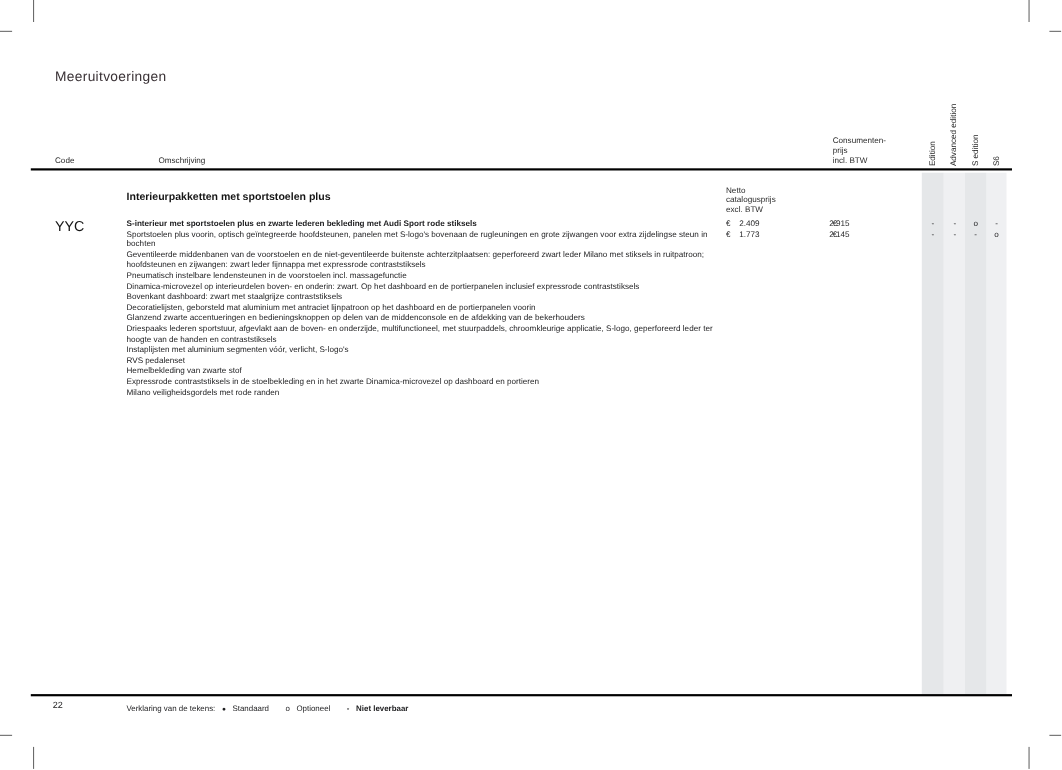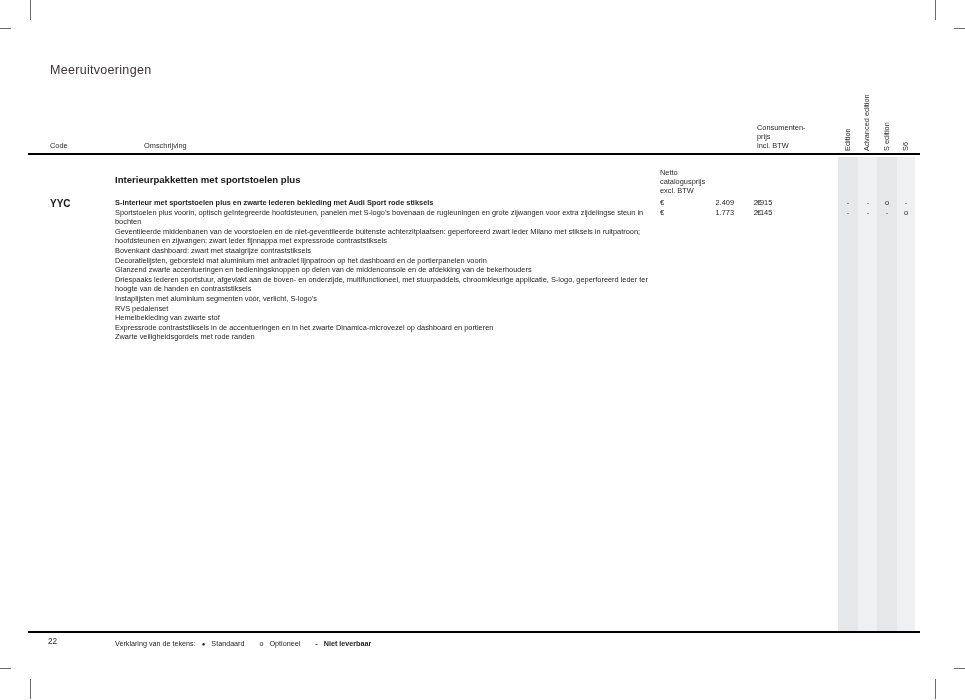--- a/index.html
+++ b/index.html
@@ -52,35 +52,35 @@
   .rule.header-rule { top: 153px; height: 2px; }
   .rule.footer-rule { top: 631px; height: 2px; }
 
   
   .section-title {
     position: absolute; left: 115px; top: 174px;
     font-size: 9.6px; font-weight: 700; color: #161616; margin: 0;
   }
   .row-code {
     position: absolute; left: 50px; top: 198px;
-    font-size: 10px; font-weight: 700; color: #161616;
+    font-size: 13px; font-weight: 400; color: #161616;
   }
   .row-details {
     position: absolute; left: 115px; top: 198px; width: 537px;
     font-size: 7.4px; line-height: 9.6px; color: #1d1d1f;
   }
   .row-details .row-title { font-weight: 700; }
   .row-details div { margin: 0; }
 
   
   .price-row { position: absolute; font-size: 7.4px; line-height: 9.6px; color: #1d1d1f; left: 0; width: 965px; }
   .price-row.pr1 { top: 198px; }
   .price-row.pr2 { top: 207.6px; }
   .price-row .cur1 { position: absolute; left: 660px; }
-  .price-row .val1 { position: absolute; left: 672px; width: 62px; text-align: right; }
+  .price-row .val1 { position: absolute; left: 672px; width: 62px; text-align: left; }
   .price-row .cur2 { position: absolute; left: 757px; }
   .price-row .val2 { position: absolute; left: 732px; width: 62px; text-align: center; }
   .price-row .av { position: absolute; width: 20px; text-align: center; }
   .price-row .av1 { left: 838px; }
   .price-row .av2 { left: 858px; }
   .price-row .av3 { left: 877px; }
   .price-row .av4 { left: 896px; }
 
   
   .page-number { position: absolute; left: 48px; top: 637px; font-size: 8.2px; color: #1d1d1f; text-align: center; }
@@ -131,29 +131,31 @@
   <div class="rule header-rule"></div>
 
   <h2 class="section-title">Interieurpakketten met sportstoelen plus</h2>
 
   <div class="row-code">YYC</div>
 
   <div class="row-details">
     <div class="row-title">S-interieur met sportstoelen plus en zwarte lederen bekleding met Audi Sport rode stiksels</div>
     <div>Sportstoelen plus voorin, optisch geïntegreerde hoofdsteunen, panelen met S-logo's bovenaan de rugleuningen en grote zijwangen voor extra zijdelingse steun in bochten</div>
     <div>Geventileerde middenbanen van de voorstoelen en de niet-geventileerde buitenste achterzitplaatsen: geperforeerd zwart leder Milano met stiksels in ruitpatroon; hoofdsteunen en zijwangen: zwart leder fijnnappa met expressrode contraststiksels</div>
+    <div>Pneumatisch instelbare lendensteunen in de voorstoelen incl. massagefunctie</div>
+    <div>Dinamica-microvezel op interieurdelen boven- en onderin: zwart. Op het dashboard en de portierpanelen inclusief expressrode contraststiksels</div>
     <div>Bovenkant dashboard: zwart met staalgrijze contraststiksels</div>
     <div>Decoratielijsten, geborsteld mat aluminium met antraciet lijnpatroon op het dashboard en de portierpanelen voorin</div>
     <div>Glanzend zwarte accentueringen en bedieningsknoppen op delen van de middenconsole en de afdekking van de bekerhouders</div>
     <div>Driespaaks lederen sportstuur, afgevlakt aan de boven- en onderzijde, multifunctioneel, met stuurpaddels, chroomkleurige applicatie, S-logo, geperforeerd leder ter hoogte van de handen en contraststiksels</div>
     <div>Instaplijsten met aluminium segmenten vóór, verlicht, S-logo's</div>
     <div>RVS pedalenset</div>
     <div>Hemelbekleding van zwarte stof</div>
-    <div>Expressrode contraststiksels in de accentueringen en in het zwarte Dinamica-microvezel op dashboard en portieren</div>
-    <div>Zwarte veiligheidsgordels met rode randen</div>
+    <div>Expressrode contraststiksels in de stoelbekleding en in het zwarte Dinamica-microvezel op dashboard en portieren</div>
+    <div>Milano veiligheidsgordels met rode randen</div>
   </div>
 
   <div class="price-row pr1">
     <span class="cur1">€</span>
     <span class="val1">2.409</span>
     <span class="cur2">€</span>
     <span class="val2">2.915</span>
     <span class="av av1">-</span>
     <span class="av av2">-</span>
     <span class="av av3">o</span>

